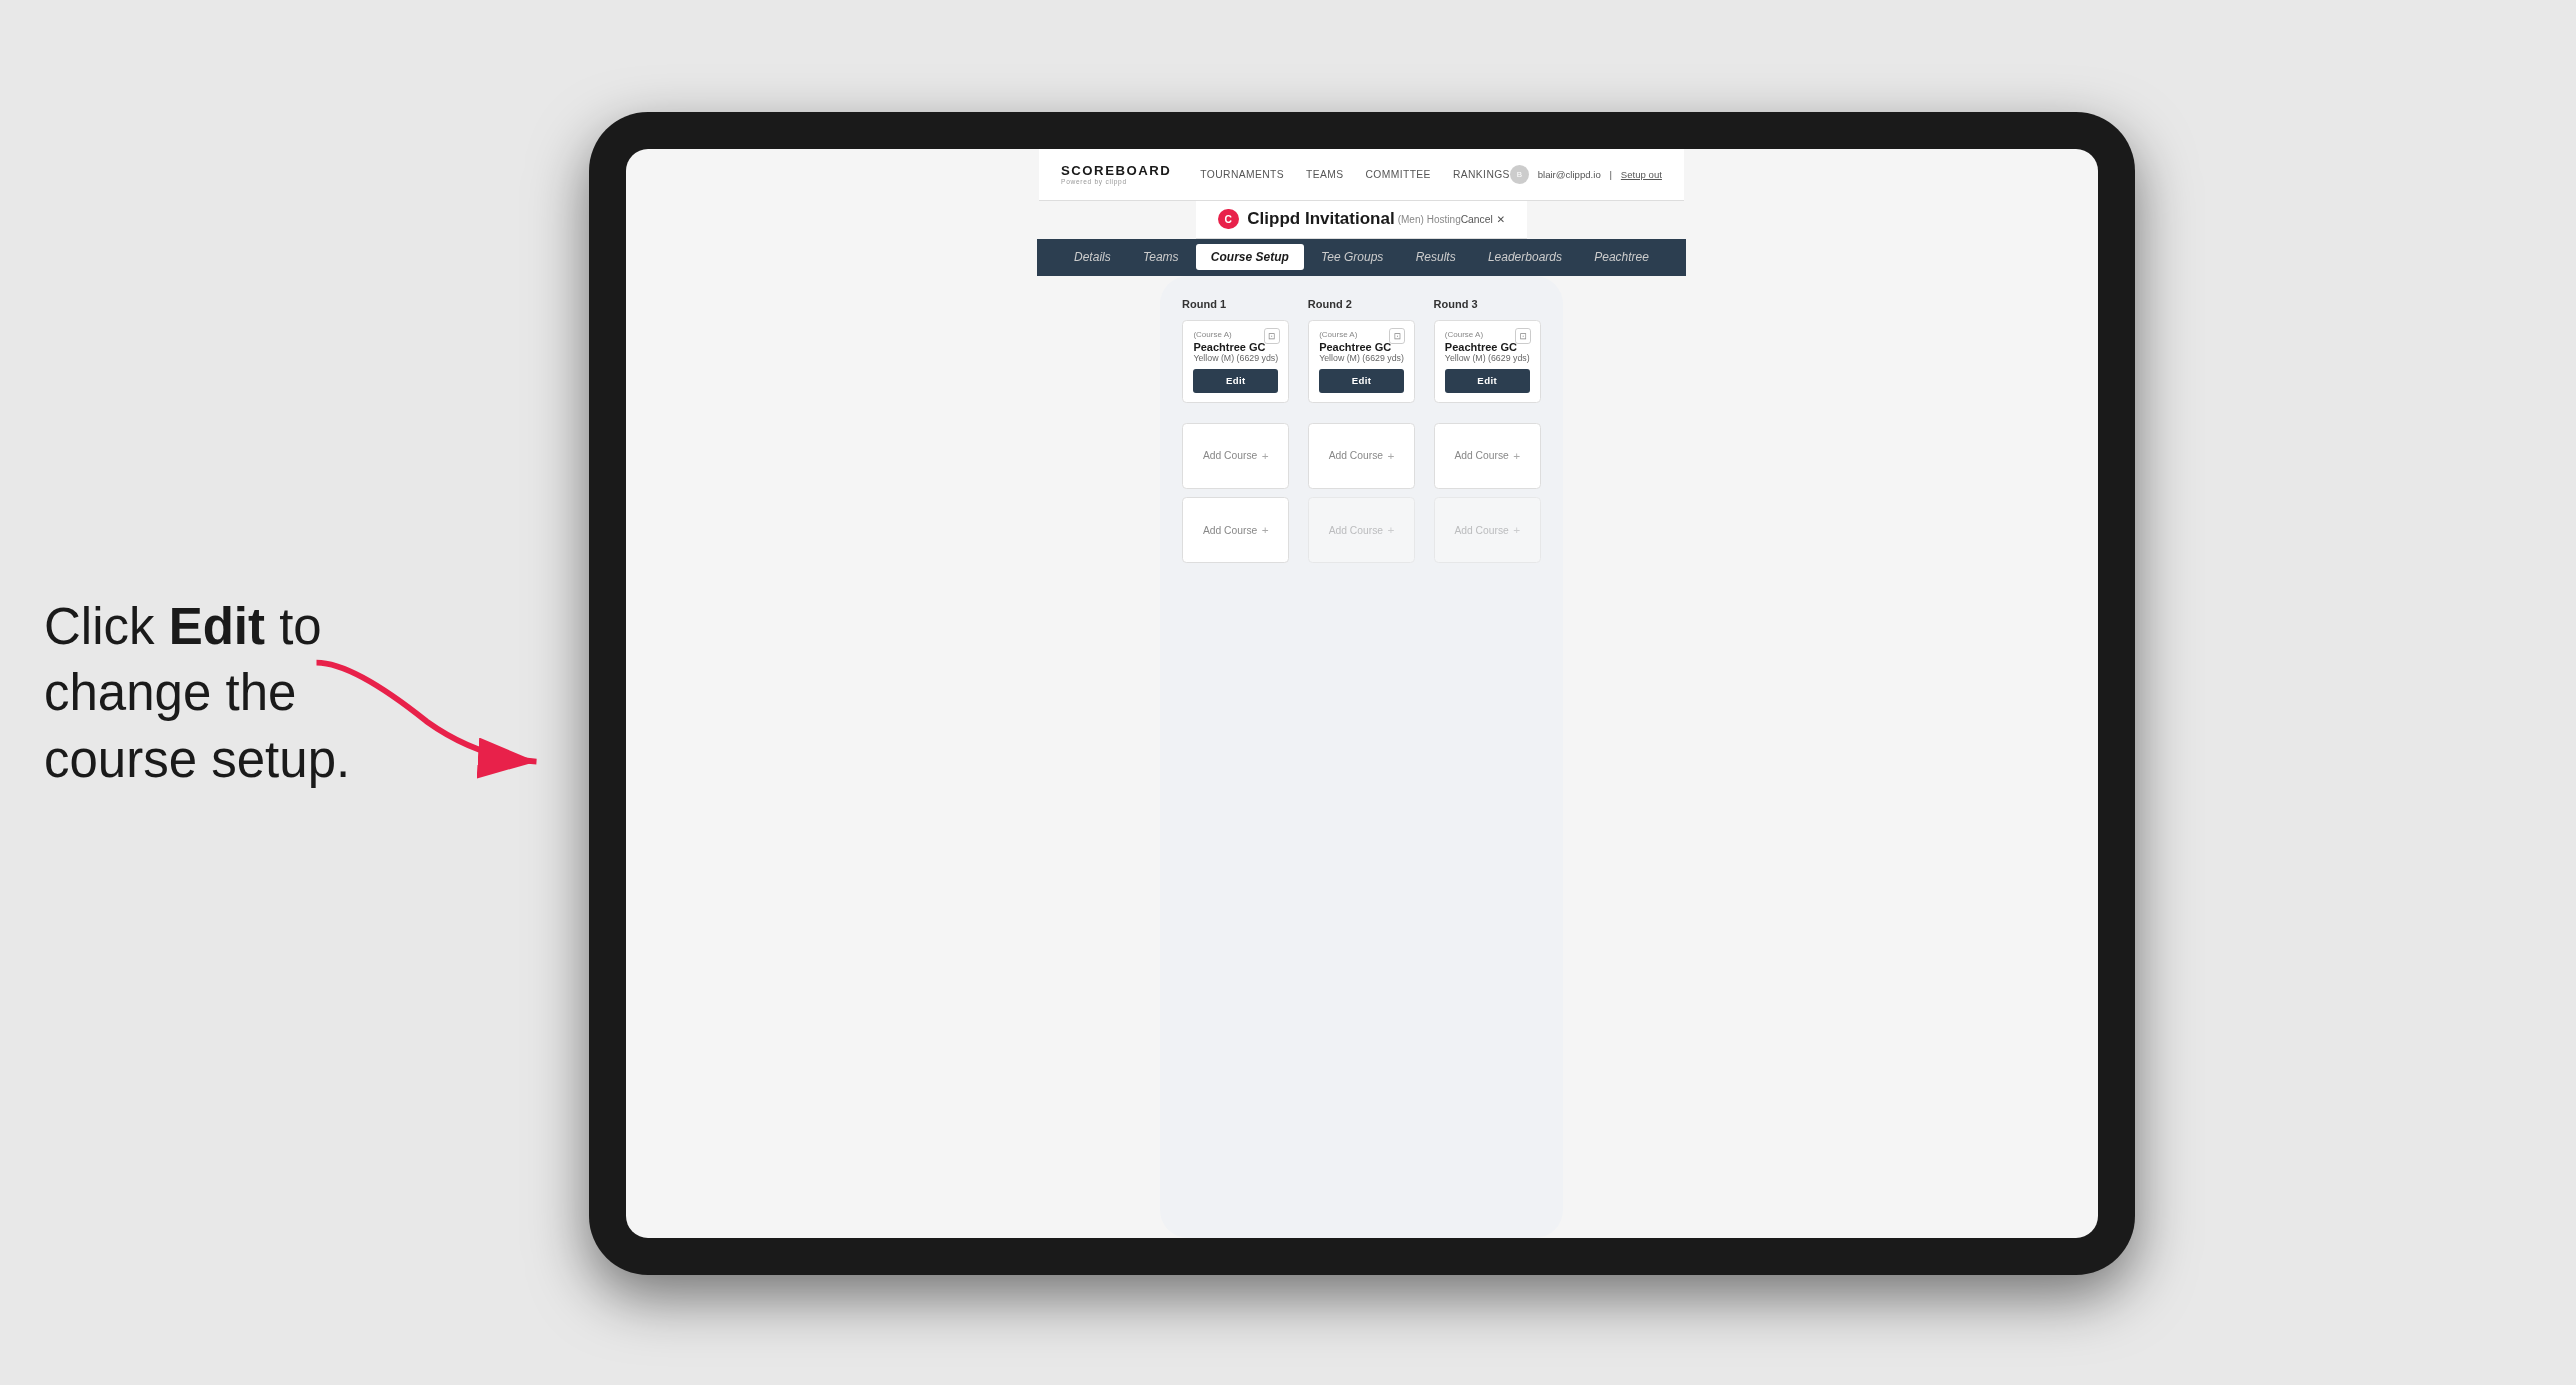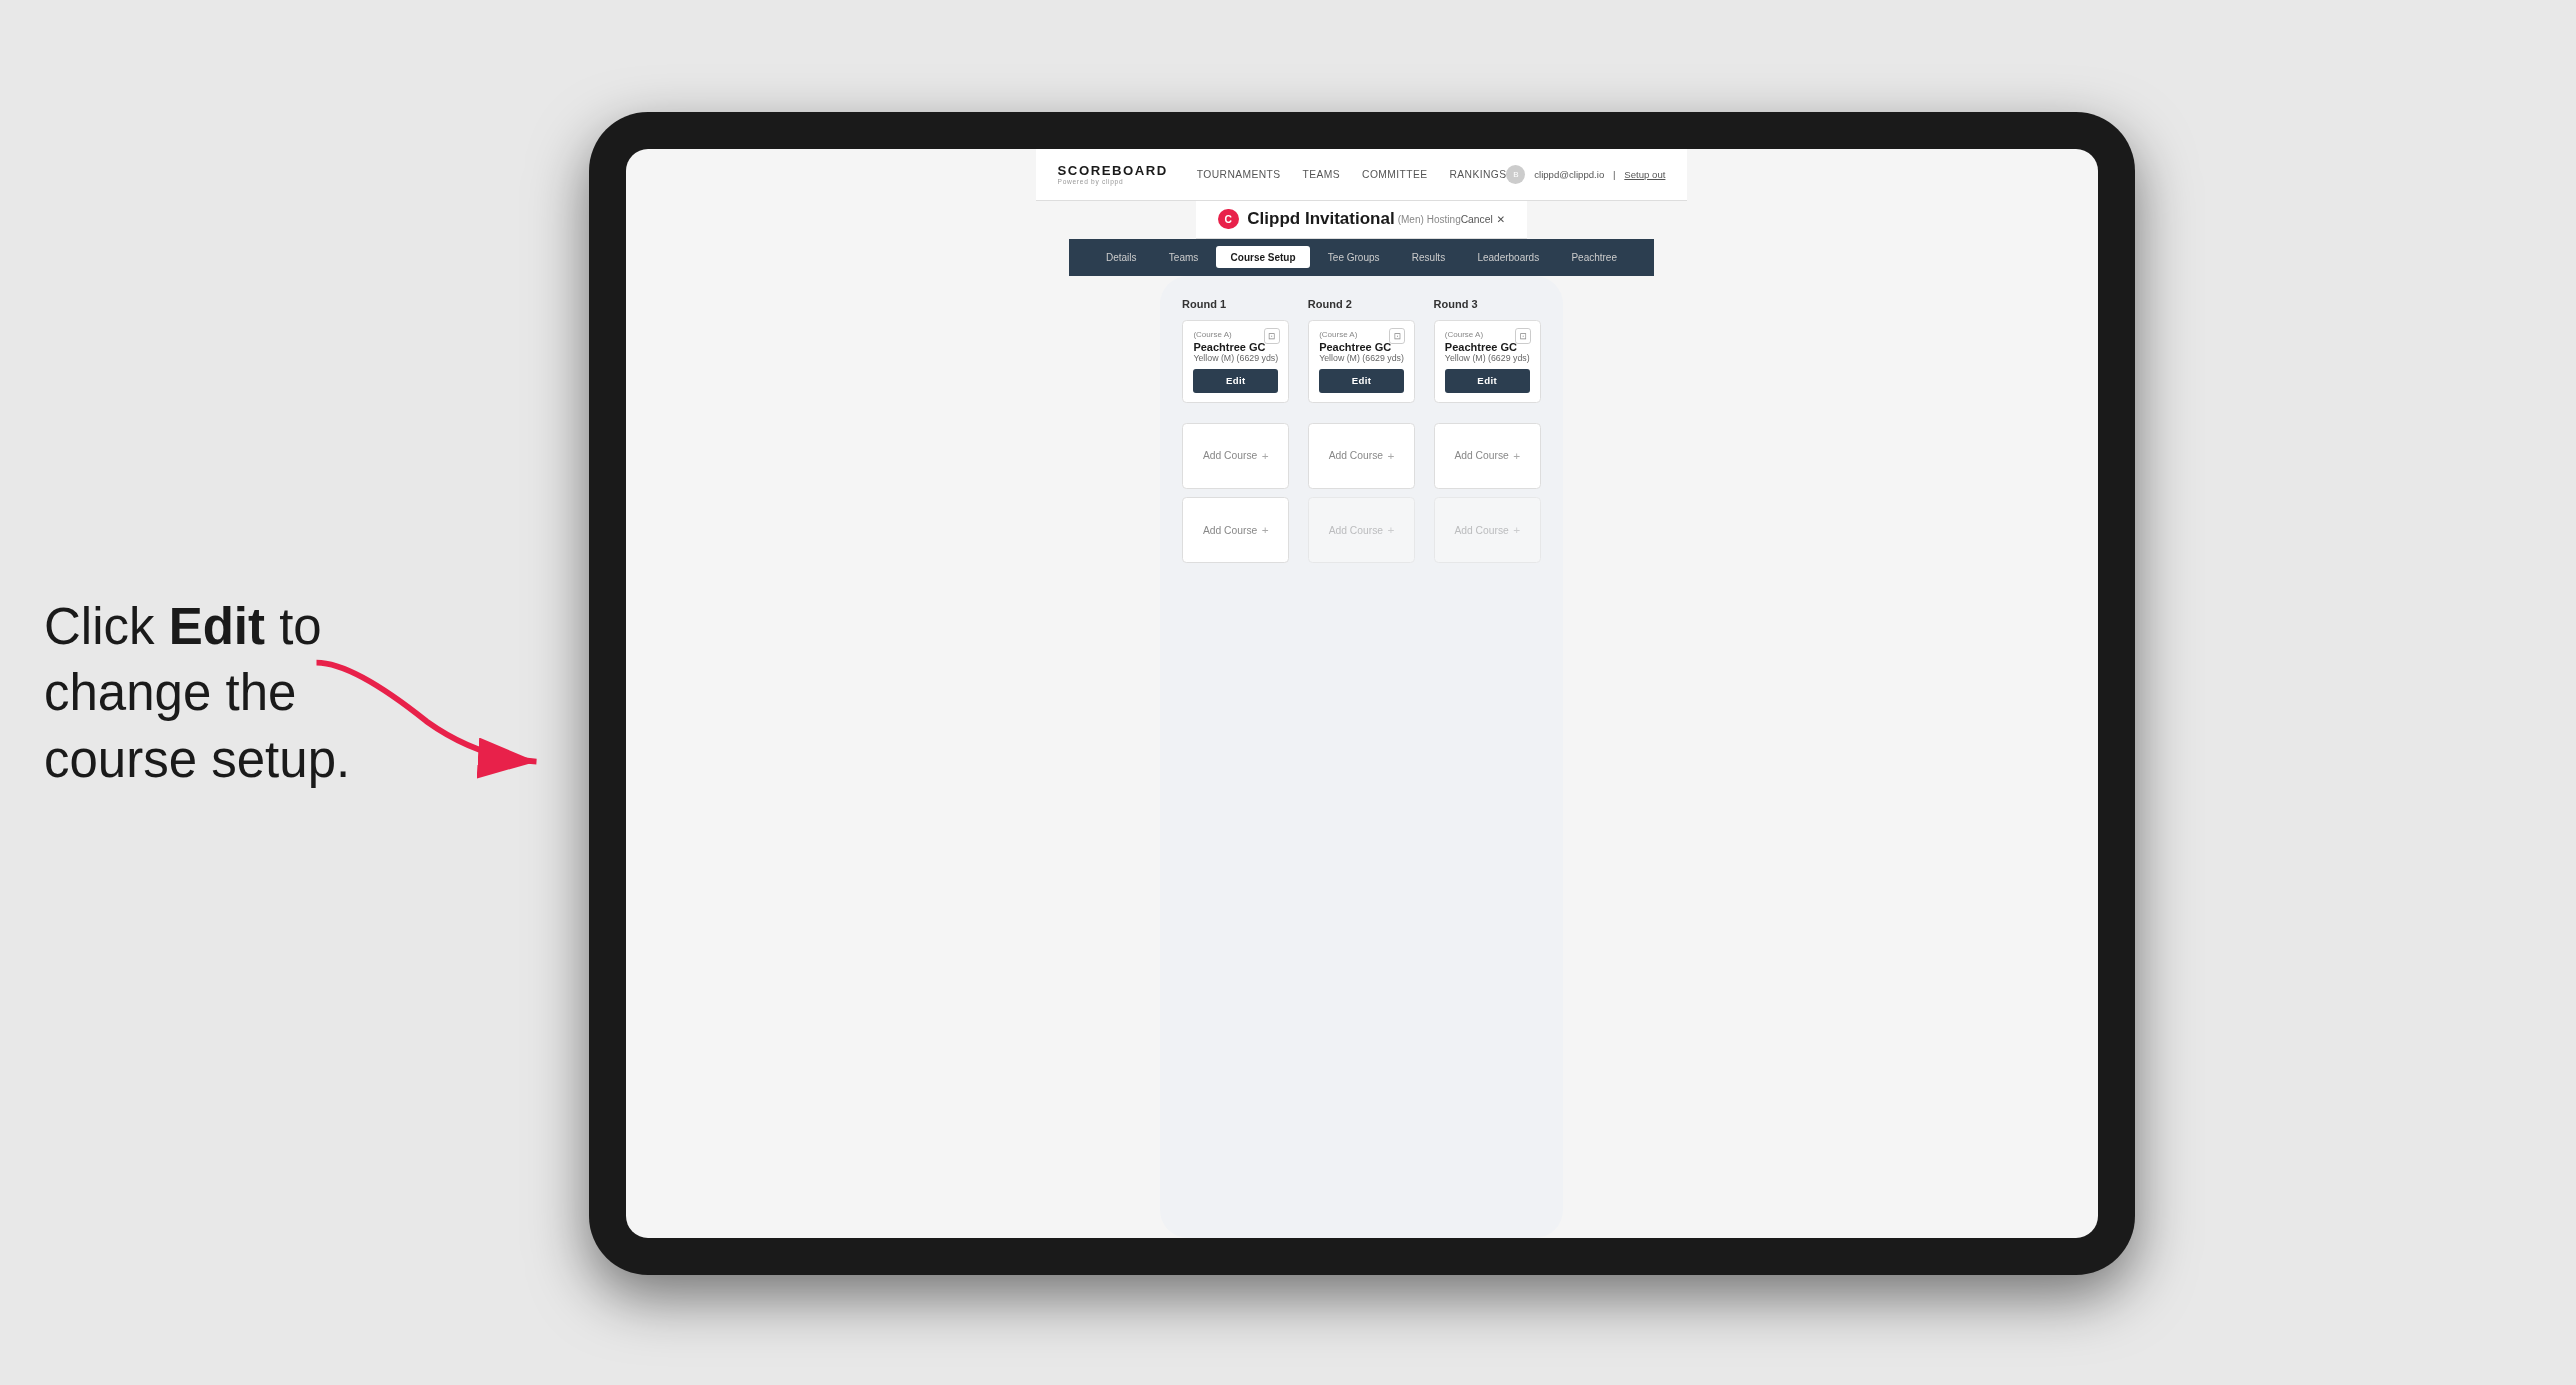--- a/index.html
+++ b/index.html
@@ -160,25 +160,26 @@
       background: #2c3e50;
       display: flex;
       padding: 0 22px;
       height: 37px;
       align-items: center;
       flex-shrink: 0;
       gap: 2.9px;
     }
     .tab-item {
       padding: 5.9px 14.7px;
-      font-size: 10px;
+      font-size: 12px;
       color: #ccc;
       cursor: pointer;
       border-radius: 2.9px;
       font-weight: 400;
+      font-style: italic;
     }
     .tab-item.active {
       background: #fff;
       color: #1a1a1a;
       font-weight: 600;
     }
 
     
     .main-content {
       flex: 1;
@@ -326,21 +327,21 @@
         <span class="logo-sub">Powered by clippd</span>
       </div>
       <div class="top-nav-links">
         <a class="top-nav-link">TOURNAMENTS</a>
         <a class="top-nav-link">TEAMS</a>
         <a class="top-nav-link">COMMITTEE</a>
         <a class="top-nav-link">RANKINGS</a>
       </div>
       <div class="top-nav-right">
         <div class="user-avatar">B</div>
-        <span>clippd@clippd.io</span>
+        <span>blair@clippd.io</span>
         <span>|</span>
         <span class="sign-out-link">Setup out</span>
       </div>
     </nav>
 
     <div class="breadcrumb-bar">
       <div class="breadcrumb-logo">
         <span>C</span>
       </div>
       <span class="breadcrumb-title">Clippd Invitational</span>

